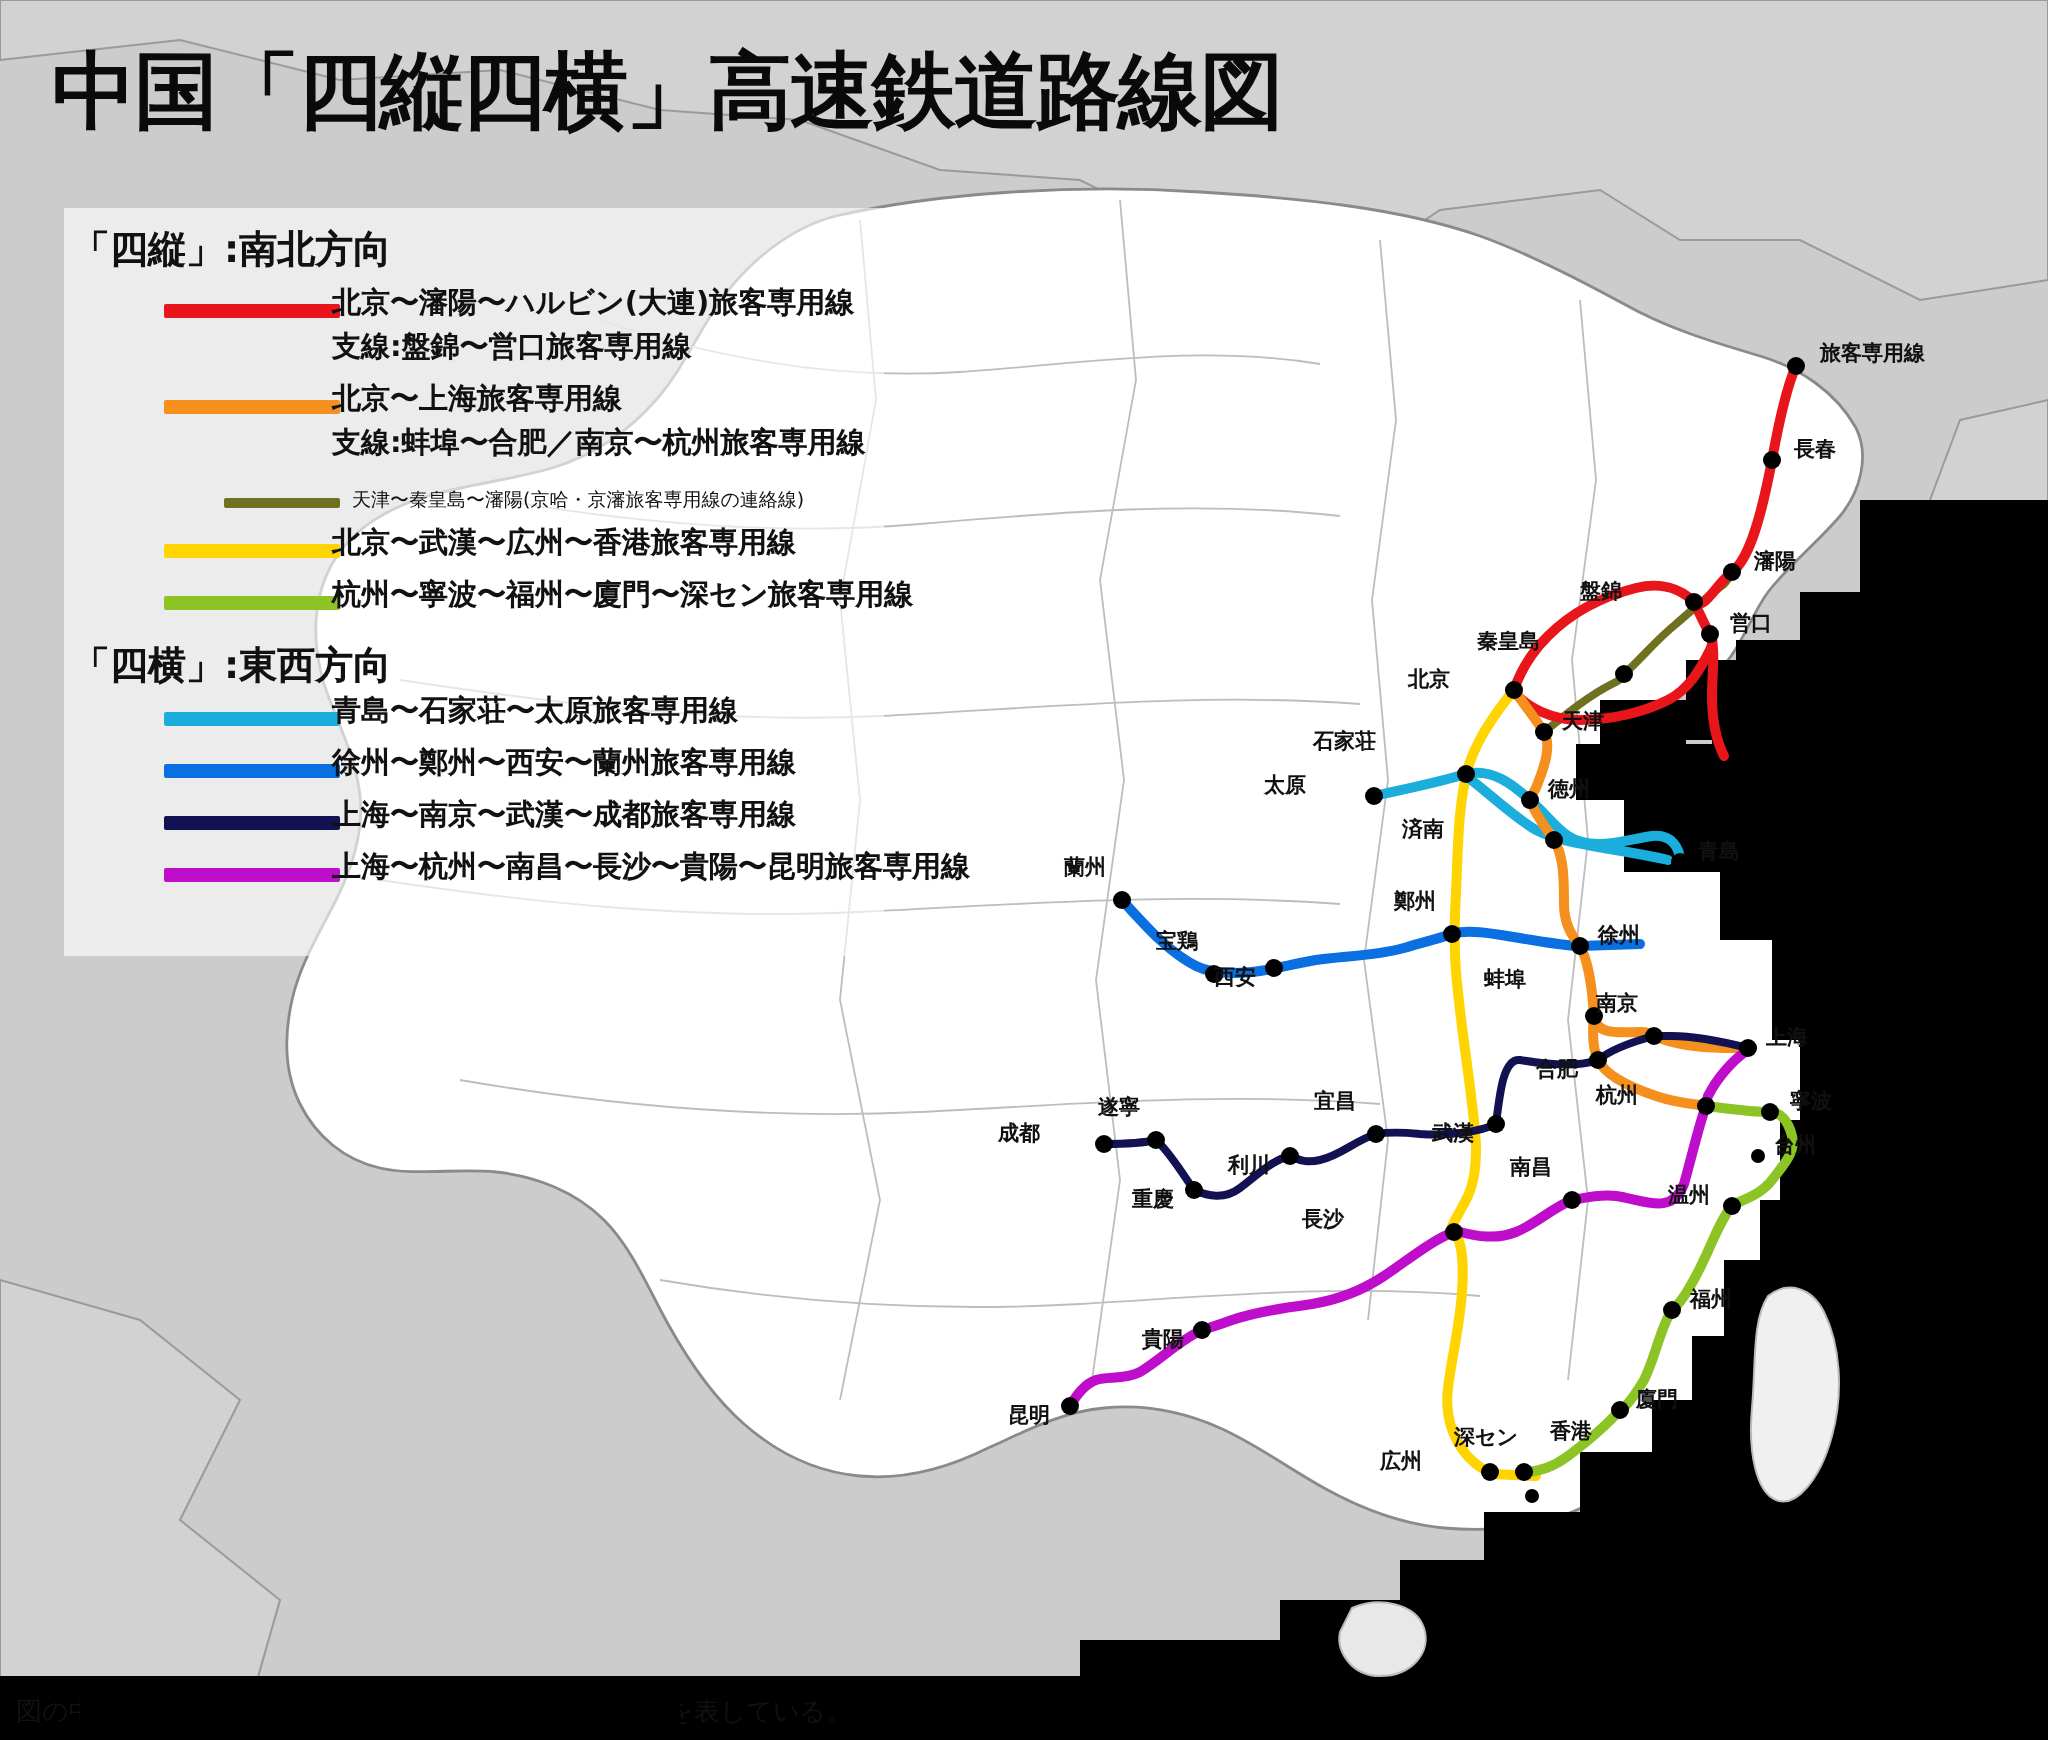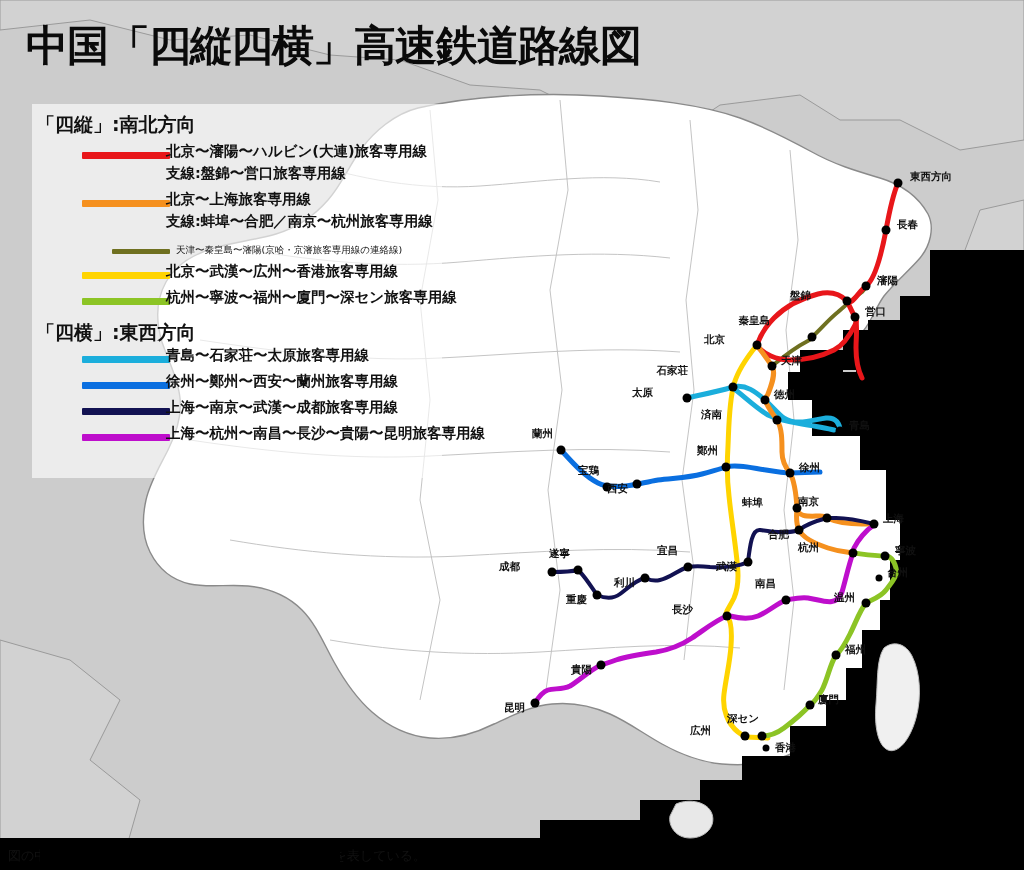--- a/index.html
+++ b/index.html
@@ -248,21 +248,21 @@
                  C860,610 856,622 850,634 C844,646 840,652 836,655
                  C830,664 828,678 822,690 C816,700 812,704 810,705
                  C802,714 792,722 784,728 C776,734 768,736 762,736"></path>
       </g>
     </svg>
   </div>
 
   <div id="city-layer">
       <div class="city" style="left: 0px; top: 0px;">
         <div class="city-dot" style="left: 898px; top: 183px; background: rgb(0, 0, 0);"></div>
-        <div class="city-name" style="color: rgb(17, 17, 17); left: 910px; top: 177px; transform: translateY(-50%);">東西方向</div>
+        <div class="city-name" style="color: rgb(17, 17, 17); left: 910px; top: 177px; transform: translateY(-50%);">旅客専用線</div>
       </div>
       <div class="city" style="left: 0px; top: 0px;">
         <div class="city-dot" style="left: 886px; top: 230px; background: rgb(0, 0, 0);"></div>
         <div class="city-name" style="color: rgb(17, 17, 17); left: 897px; top: 225px; transform: translateY(-50%);">長春</div>
       </div>
       <div class="city" style="left: 0px; top: 0px;">
         <div class="city-dot" style="left: 866px; top: 286px; background: rgb(0, 0, 0);"></div>
         <div class="city-name" style="color: rgb(17, 17, 17); left: 877px; top: 281px; transform: translateY(-50%);">瀋陽</div>
       </div>
       <div class="city" style="left: 0px; top: 0px;">
@@ -320,21 +320,21 @@
       <div class="city" style="left: 0px; top: 0px;">
         <div class="city-dot" style="left: 607px; top: 487px; background: rgb(0, 0, 0);"></div>
         <div class="city-name" style="color: rgb(17, 17, 17); left: 599px; transform: translate(-100%, -50%); top: 471px;">宝鶏</div>
       </div>
       <div class="city" style="left: 0px; top: 0px;">
         <div class="city-dot" style="left: 637px; top: 484px; background: rgb(0, 0, 0);"></div>
         <div class="city-name" style="color: rgb(17, 17, 17); left: 628px; transform: translate(-100%, -50%); top: 489px;">西安</div>
       </div>
       <div class="city" style="left: 0px; top: 0px;">
         <div class="city-dot" style="left: 797px; top: 508px; background: rgb(0, 0, 0);"></div>
-        <div class="city-name" style="color: rgb(17, 17, 17); left: 763px; transform: translate(-100%, -50%); top: 503px;">蚌埠</div>
+        <div class="city-name" style="color: rgb(17, 17, 17); left: 763px; transform: translate(-100%, -50%); top: 490px;">蚌埠</div>
       </div>
       <div class="city" style="left: 0px; top: 0px;">
         <div class="city-dot" style="left: 827px; top: 518px; background: rgb(0, 0, 0);"></div>
         <div class="city-name" style="color: rgb(17, 17, 17); left: 819px; transform: translate(-100%, -50%); top: 502px;">南京</div>
       </div>
       <div class="city" style="left: 0px; top: 0px;">
         <div class="city-dot" style="left: 874px; top: 524px; background: rgb(0, 0, 0);"></div>
         <div class="city-name" style="color: rgb(17, 17, 17); left: 883px; top: 519px; transform: translateY(-50%);">上海</div>
       </div>
       <div class="city" style="left: 0px; top: 0px;">
@@ -372,41 +372,41 @@
       <div class="city" style="left: 0px; top: 0px;">
         <div class="city-dot" style="left: 597px; top: 595px; background: rgb(0, 0, 0);"></div>
         <div class="city-name" style="color: rgb(17, 17, 17); left: 587px; transform: translate(-100%, -50%); top: 600px;">重慶</div>
       </div>
       <div class="city" style="left: 0px; top: 0px;">
         <div class="city-dot" style="left: 786px; top: 600px; background: rgb(0, 0, 0);"></div>
         <div class="city-name" style="color: rgb(17, 17, 17); left: 776px; transform: translate(-100%, -50%); top: 584px;">南昌</div>
       </div>
       <div class="city" style="left: 0px; top: 0px;">
         <div class="city-dot" style="left: 727px; top: 616px; background: rgb(0, 0, 0);"></div>
-        <div class="city-name" style="color: rgb(17, 17, 17); left: 693px; transform: translate(-100%, -50%); top: 610px;">長沙</div>
+        <div class="city-name" style="color: rgb(17, 17, 17); left: 672px; transform: translate(-100%, -50%); top: 610px;">長沙</div>
       </div>
       <div class="city" style="left: 0px; top: 0px;">
         <div class="city-dot" style="left: 601px; top: 665px; background: rgb(0, 0, 0);"></div>
         <div class="city-name" style="color: rgb(17, 17, 17); left: 592px; transform: translate(-100%, -50%); top: 670px;">貴陽</div>
       </div>
       <div class="city" style="left: 0px; top: 0px;">
         <div class="city-dot" style="left: 535px; top: 703px; background: rgb(0, 0, 0);"></div>
         <div class="city-name" style="color: rgb(17, 17, 17); left: 525px; transform: translate(-100%, -50%); top: 708px;">昆明</div>
       </div>
       <div class="city" style="left: 0px; top: 0px;">
         <div class="city-dot" style="left: 745px; top: 736px; background: rgb(0, 0, 0);"></div>
         <div class="city-name" style="color: rgb(17, 17, 17); left: 711px; transform: translate(-100%, -50%); top: 731px;">広州</div>
       </div>
       <div class="city" style="left: 0px; top: 0px;">
         <div class="city-dot" style="left: 762px; top: 736px; background: rgb(0, 0, 0);"></div>
         <div class="city-name" style="color: rgb(17, 17, 17); left: 759px; transform: translate(-100%, -50%); top: 719px;">深セン</div>
       </div>
       <div class="city" style="left: 0px; top: 0px;">
         <div class="city-dot sm" style="left: 766px; top: 748px; background: rgb(0, 0, 0);"></div>
-        <div class="city-name" style="color: rgb(17, 17, 17); left: 775px; top: 748px; transform: translateY(-50%);">香港</div>
+        <div class="city-name" style="color: rgb(17, 17, 17); left: 775px; top: 716px; transform: translateY(-50%);">香港</div>
       </div>
       <div class="city" style="left: 0px; top: 0px;">
         <div class="city-dot" style="left: 836px; top: 655px; background: rgb(0, 0, 0);"></div>
         <div class="city-name" style="color: rgb(17, 17, 17); left: 845px; top: 650px; transform: translateY(-50%);">福州</div>
       </div>
       <div class="city" style="left: 0px; top: 0px;">
         <div class="city-dot" style="left: 866px; top: 603px; background: rgb(0, 0, 0);"></div>
         <div class="city-name" style="color: rgb(17, 17, 17); left: 834px; top: 598px; transform: translateY(-50%);">温州</div>
       </div>
       <div class="city" style="left: 0px; top: 0px;">

